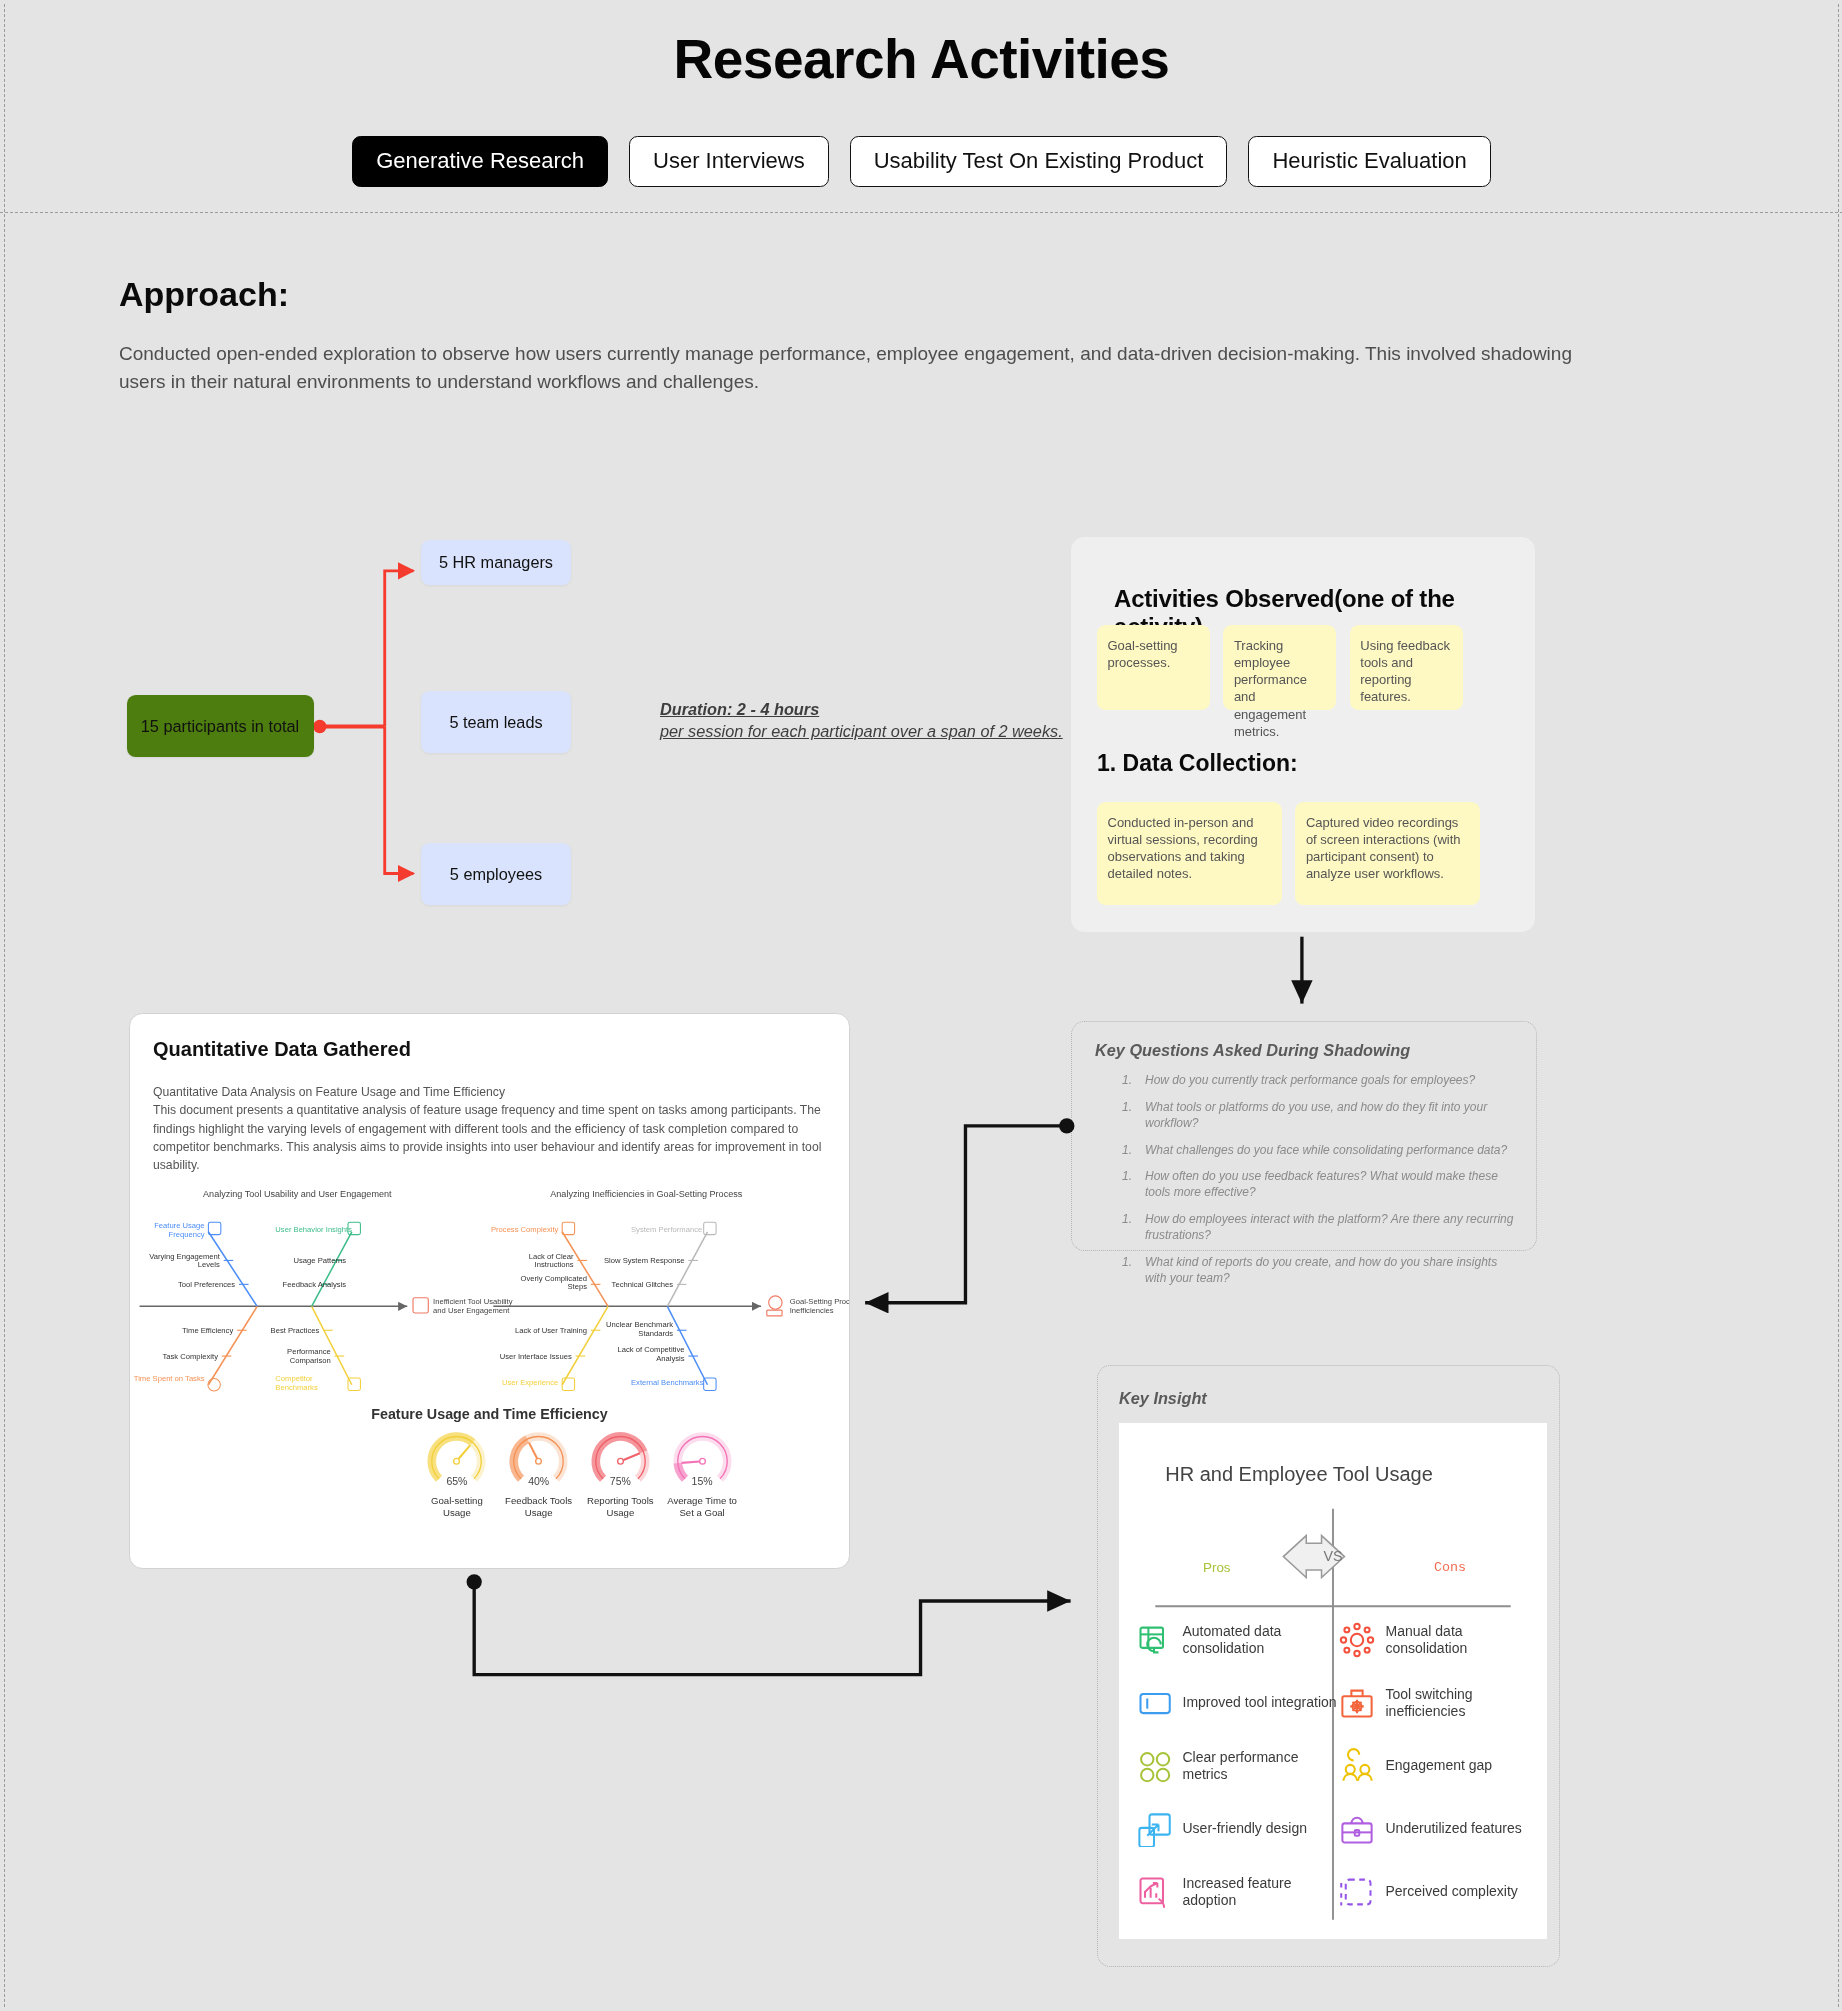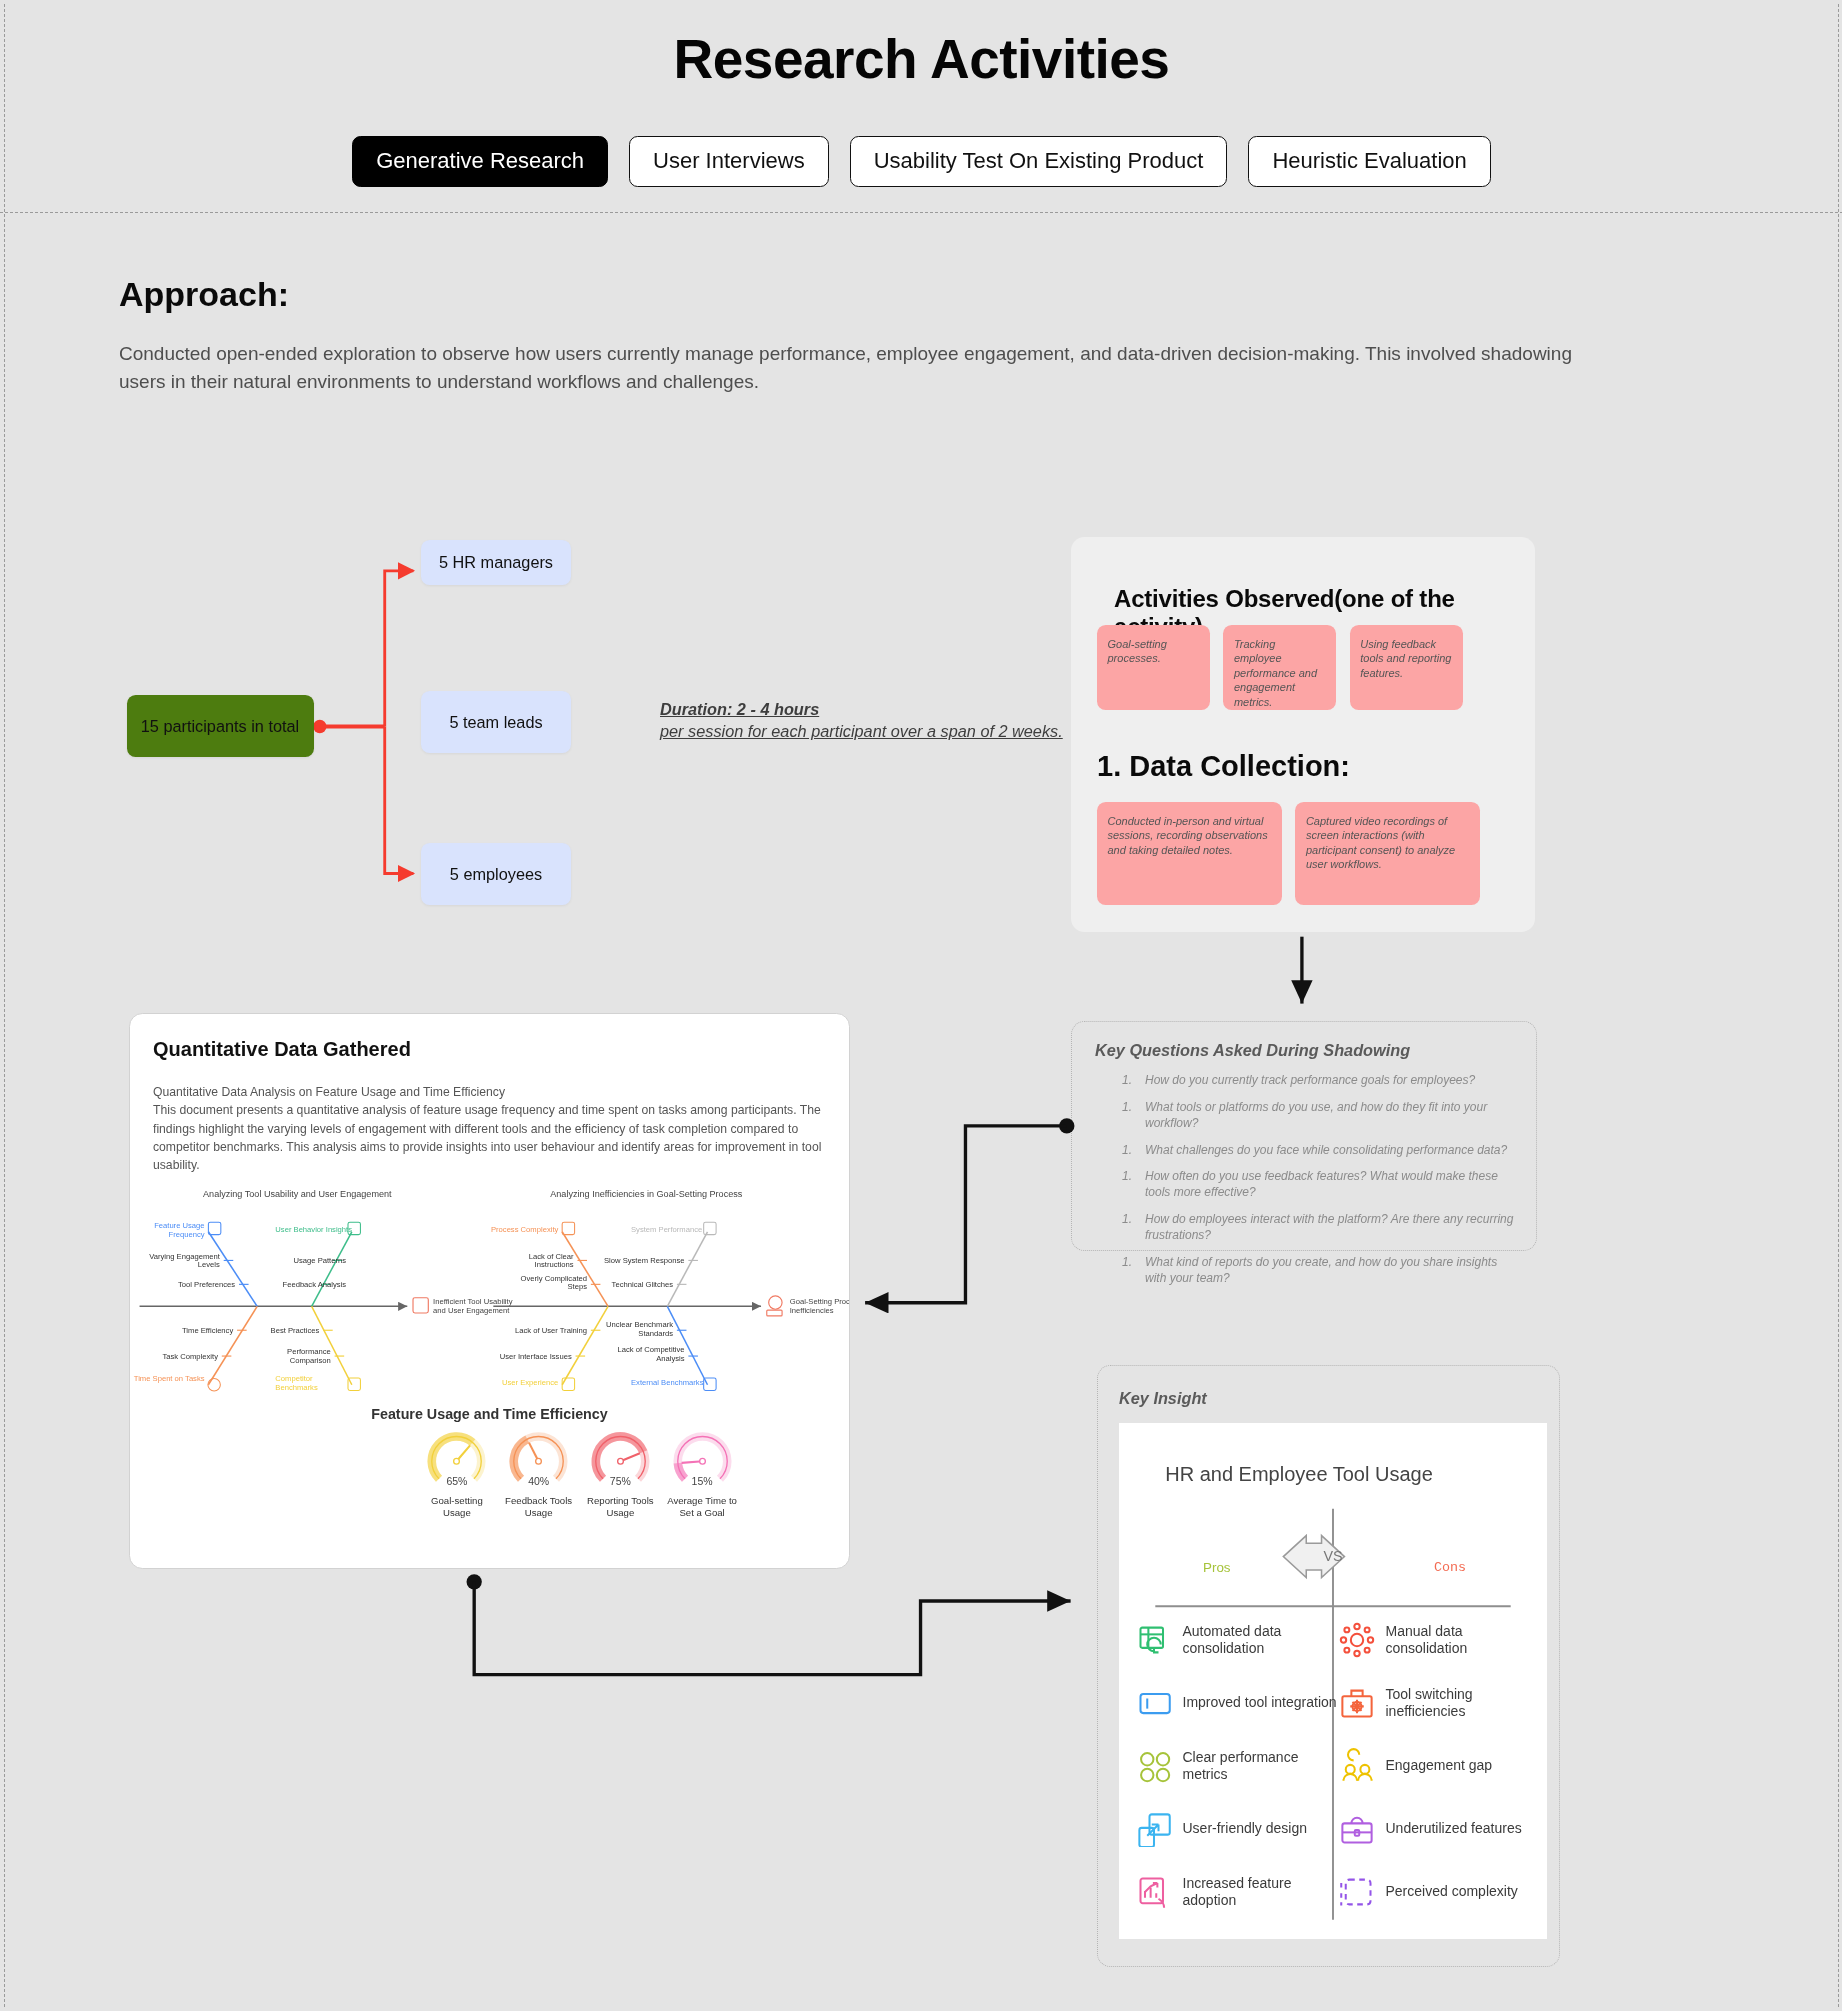--- a/index.html
+++ b/index.html
@@ -72,28 +72,28 @@
   .activities{
     position:absolute;left:1071px;top:537px;width:464px;height:395px;
     background:#efefef;border-radius:13.4px;padding:0;
   }
   .activities h2{
     margin:17px;position:absolute;left:26px;top:31px;
     font-size:24px;font-weight:bold;color:#0a0a0a;letter-spacing:-0.2px;
   }
   .chip-row{position:absolute;display:flex;gap:13.4px;}
   .chip{
-    background:#fca5a5;border-radius:8.6px;padding:11.5px 10.5px;
-    font-size:11px;font-style:italic;color:#555;line-height:1.33;
+    background:#fef9c3;border-radius:8.6px;padding:11.5px 10.5px;
+    font-size:13px;color:#555;line-height:1.33;
   }
   .chips-1{left:26px;top:88px;}
   .chips-1 .chip{width:92px;height:62px;}
   .activities h3{
     margin:0;position:absolute;left:26px;top:213px;
-    font-size:29px;font-weight:bold;color:#0a0a0a;
+    font-size:23px;font-weight:bold;color:#0a0a0a;
   }
   .chips-2{left:26px;top:265px;}
   .chips-2 .chip{width:164px;height:80px;}
 
   
   .keyq{
     position:absolute;left:1071px;top:1021px;width:464px;height:228px;
     background:#e4e4e4;border:1.9px dotted #b5b5b5;border-radius:13.4px;
   }
   .keyq h4{

